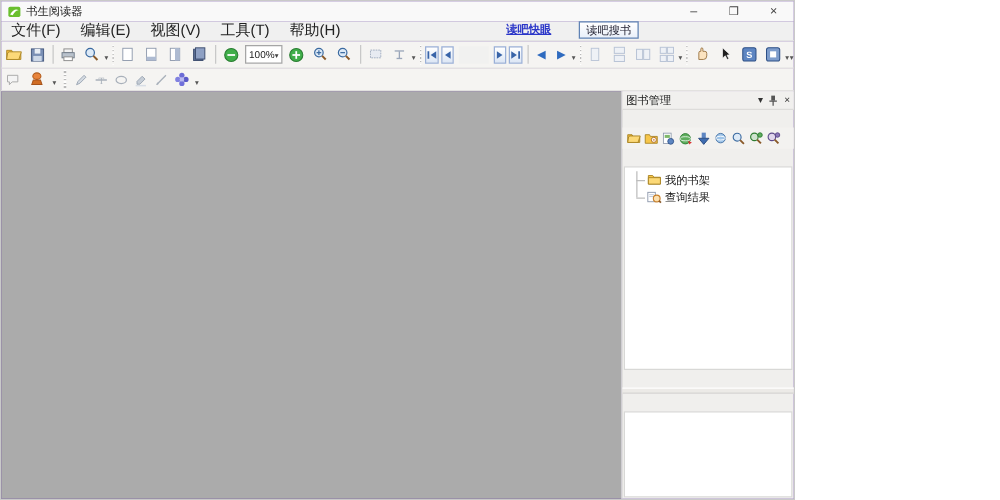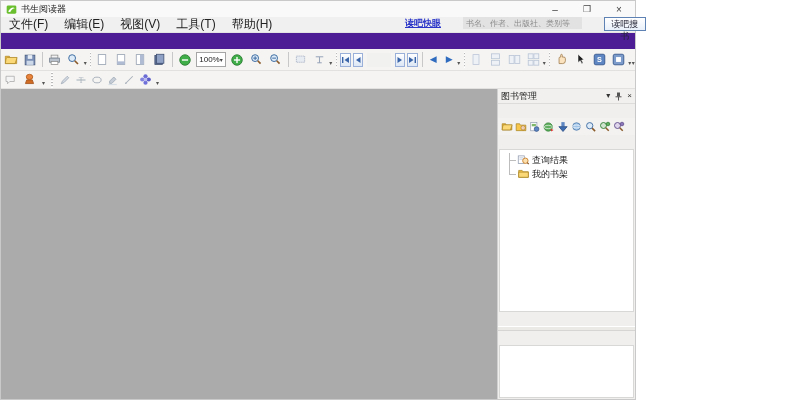--- a/index.html
+++ b/index.html
@@ -29,21 +29,21 @@
   .dubar-input { width:140px; height:12px; background:#e2e2e2; border:none;
     font-size:8px; color:#555; padding:0 3px; font-family:"Liberation Sans",sans-serif; }
   .dubar-input::placeholder { color:#8b8b8b; }
   .dubar-btn { height:14px; font-size:9px; font-weight:normal; color:#223;
     background:linear-gradient(#ffffff,#e9f0fa); border:1px solid #5f82b5;
     padding:0 5px; line-height:12px; }
 
   
   .toolbar { background:#f5f4f2; display:flex; align-items:center; flex:none;
     border-bottom:1px solid #e2e1df; }
-  .tb1 { height:22px;margin-top:16px; }
+  .tb1 { height:22px; }
   .tb2 { height:18px; }
   .grip { width:5px; height:16px; margin:0 2px;
     background:repeating-linear-gradient(#fff 0 1px,#b9b9b9 1px 2px,transparent 2px 3px);
     background-size:2px 100%; background-repeat:no-repeat; background-position:1px 0; }
   .sep { width:1px; height:15px; background:#c8c8c8; margin:0 3px; }
   .tbtn { width:19px; height:18px; display:flex; align-items:center; justify-content:center;
     background:transparent; border:none; flex:none; }
   .tbtn.sm { width:16px; }
   .ovf { width:9px; height:16px; font-size:6px; color:#555; display:flex;
     align-items:flex-end; justify-content:center; padding-bottom:2px; }
@@ -105,21 +105,20 @@
   </div>
 
   <div class="menubar">
     <span class="menu-item">文件(F)</span>
     <span class="menu-item">编辑(E)</span>
     <span class="menu-item">视图(V)</span>
     <span class="menu-item">工具(T)</span>
     <span class="menu-item">帮助(H)</span>
     <div class="dubar">
       <a class="dubar-link" href="#">读吧快眼</a>
-      <input class="dubar-input" placeholder="书名、作者、出版社、类别等" style="">
       <button class="dubar-btn">读吧搜书</button>
     </div>
   </div>
 
   <div class="toolbar tb1">
     <button class="tbtn">
       <svg viewBox="0 0 16 16" width="14" height="13">
           <path d="M1 4h5l1 2h8v7H1z" fill="#f0b83a" stroke="#a5801f" stroke-width="0.8"></path>
           <path d="M2 6.5l1.5-1h12L13 13H1z" fill="#fcd978" stroke="#a5801f" stroke-width="0.8"></path>
         </svg>
@@ -440,39 +439,39 @@
               <circle cx="12" cy="4" r="2.4" fill="#8a76b8" stroke="#5d4a8a"></circle>
             </svg>
         </span>
       </div>
 
       <div class="tree-box">
         <span class="tree-vline"></span>
         <div class="tree-row">
           <span class="tree-stub"></span>
           <span class="tree-icon">
+            <svg viewBox="0 0 16 16" width="13" height="11">
+                <path d="M1 3.5 h5 l1.5 2 H15 v8 H1 Z" fill="#f7c64a" stroke="#a5801f"></path>
+                <path d="M1 6 h14 v7.5 H1 Z" fill="#fcd978" stroke="#a5801f"></path>
+              </svg>
+          </span>
+          <span class="tree-label">我的书架</span>
+        </div>
+        <div class="tree-row">
+          <span class="tree-stub"></span>
+          <span class="tree-icon">
             <svg viewBox="0 0 16 16" width="13" height="12">
                 <rect x="1" y="2.5" width="8" height="10" fill="#fff" stroke="#8f9aad"></rect>
                 <line x1="2.5" y1="5" x2="7.5" y2="5" stroke="#b9c4d6"></line>
                 <line x1="2.5" y1="7" x2="7.5" y2="7" stroke="#b9c4d6"></line>
                 <circle cx="10.5" cy="9" r="3.6" fill="#fbe0b0" stroke="#c77f2a" stroke-width="1.2"></circle>
                 <line x1="13" y1="11.5" x2="15" y2="13.5" stroke="#8a5a2a" stroke-width="1.8"></line>
               </svg>
           </span>
           <span class="tree-label">查询结果</span>
         </div>
-        <div class="tree-row">
-          <span class="tree-stub"></span>
-          <span class="tree-icon">
-            <svg viewBox="0 0 16 16" width="13" height="11">
-                <path d="M1 3.5 h5 l1.5 2 H15 v8 H1 Z" fill="#f7c64a" stroke="#a5801f"></path>
-                <path d="M1 6 h14 v7.5 H1 Z" fill="#fcd978" stroke="#a5801f"></path>
-              </svg>
-          </span>
-          <span class="tree-label">我的书架</span>
-        </div>
       </div>
 
       <div class="splitter"></div>
       <div class="bottom-box"></div>
     </div>
   </div>
 </div>
 
 </body></html>

